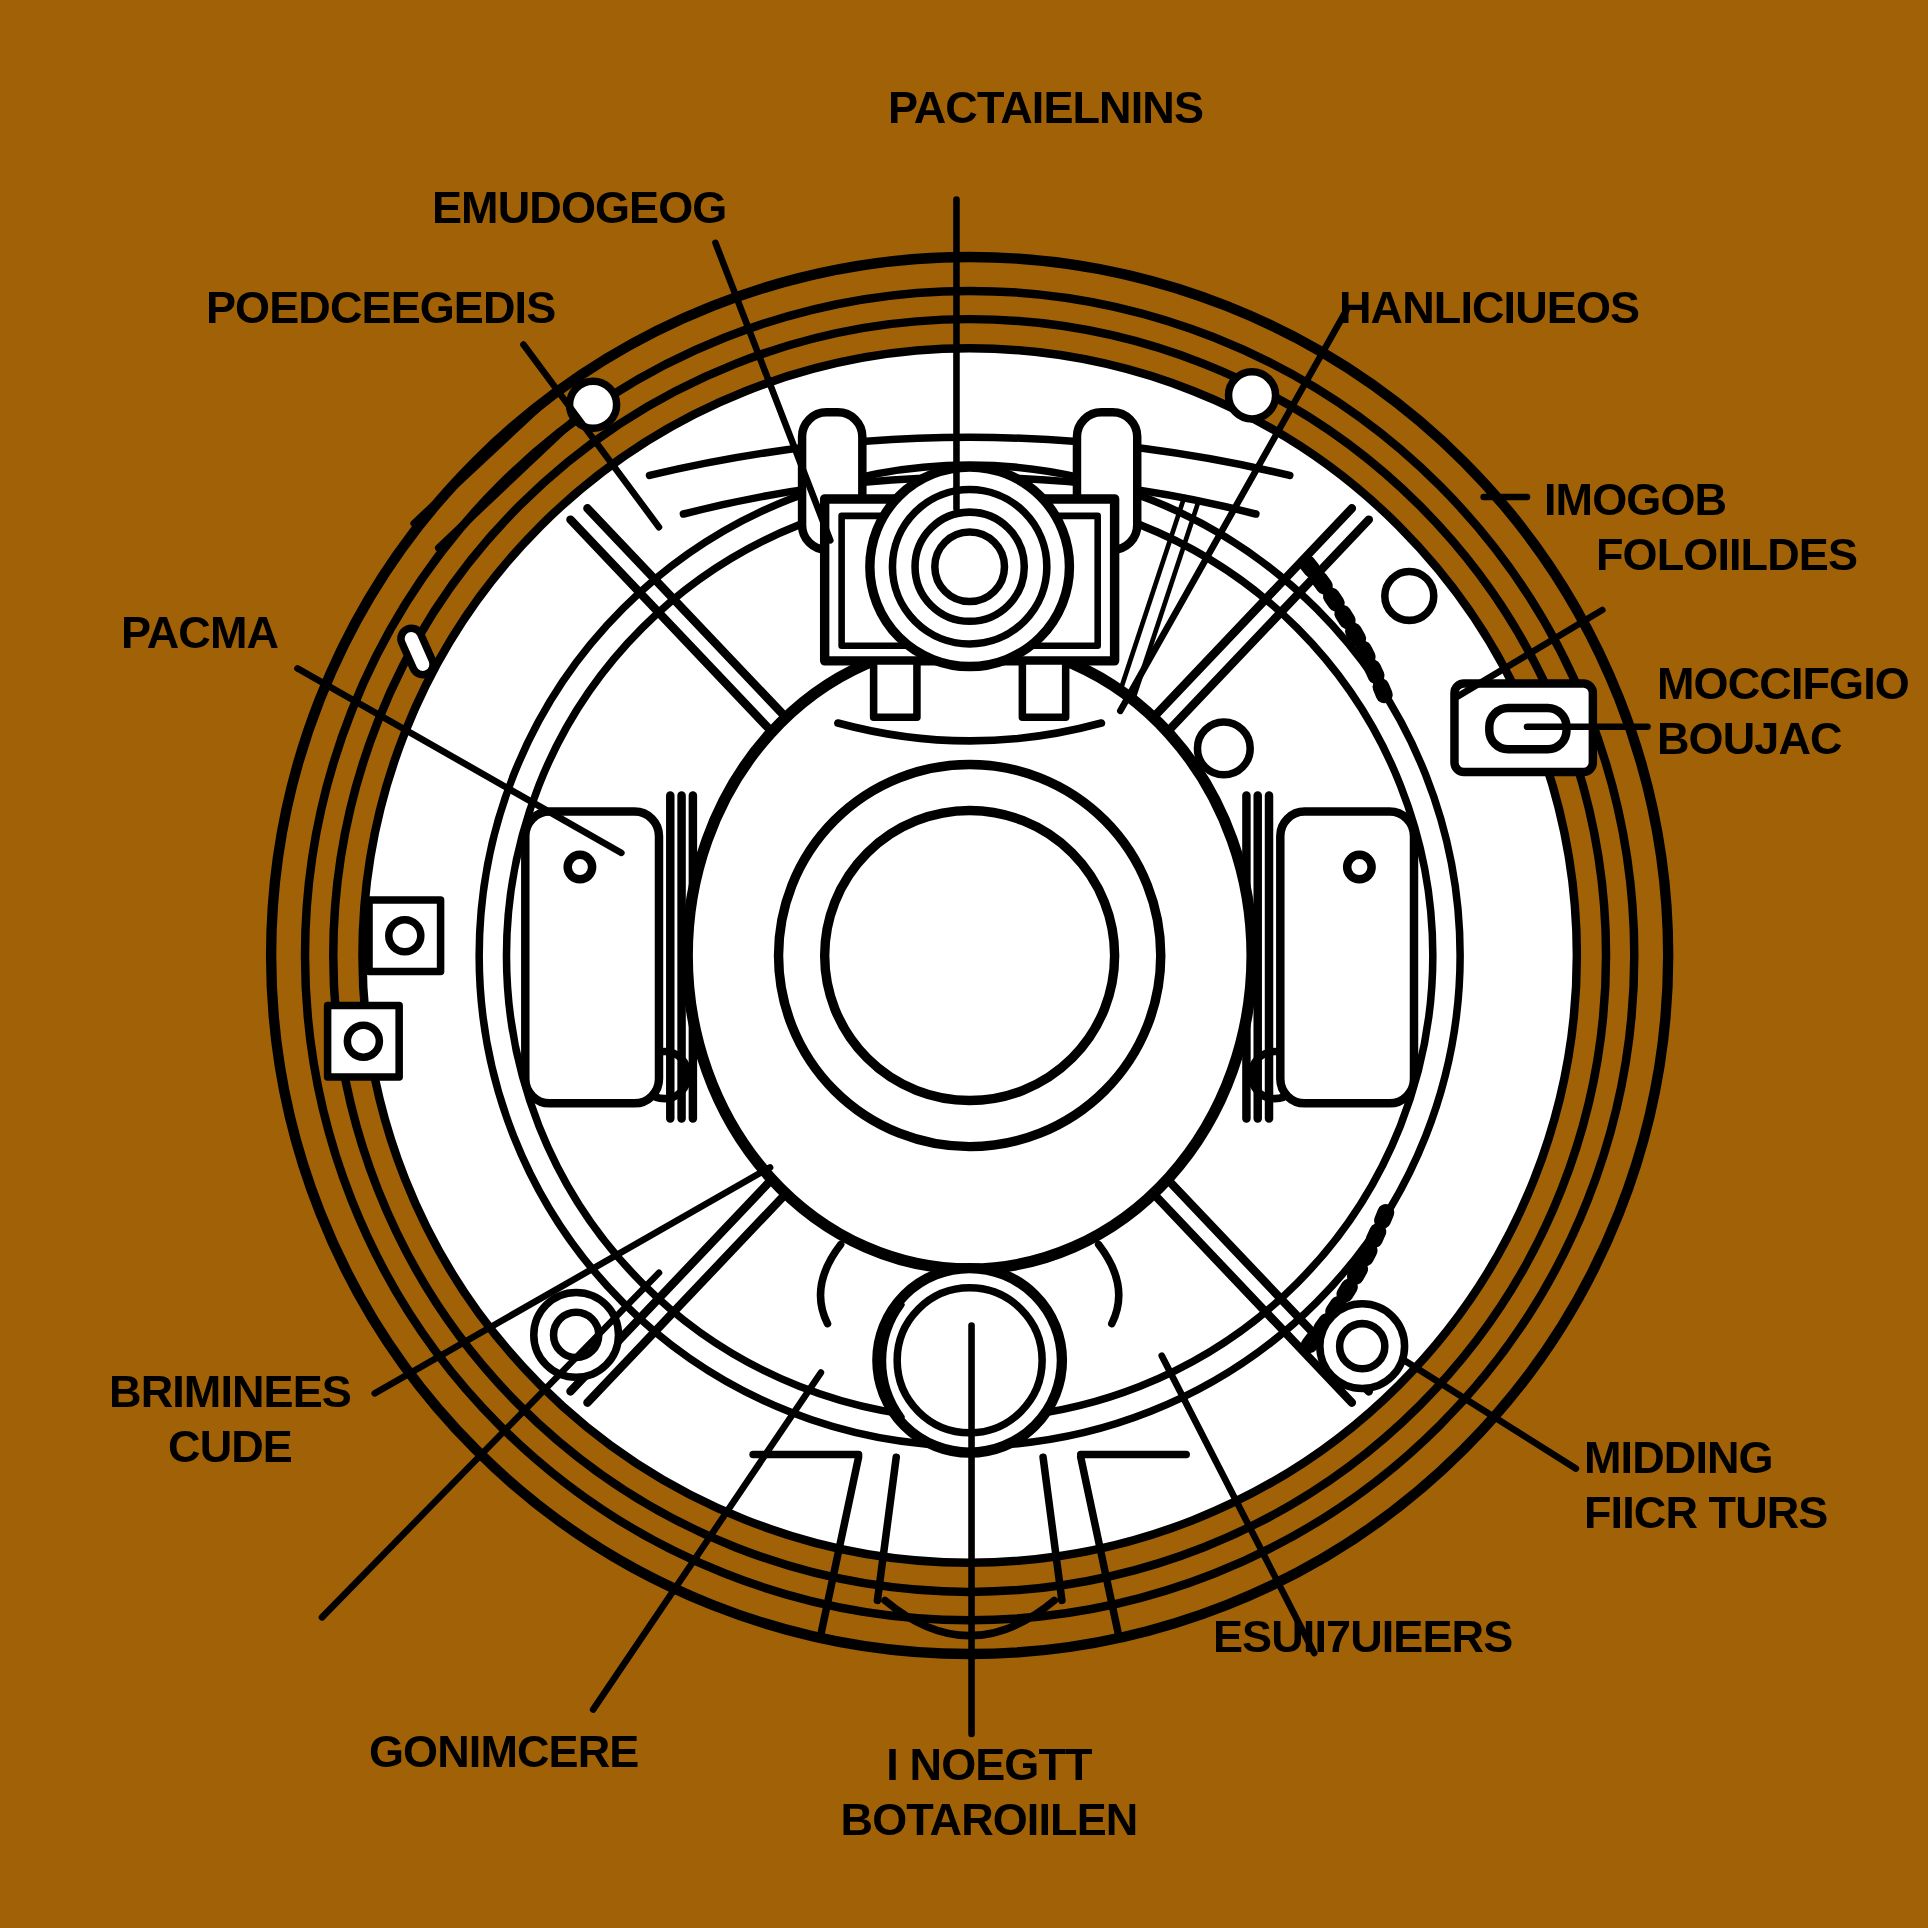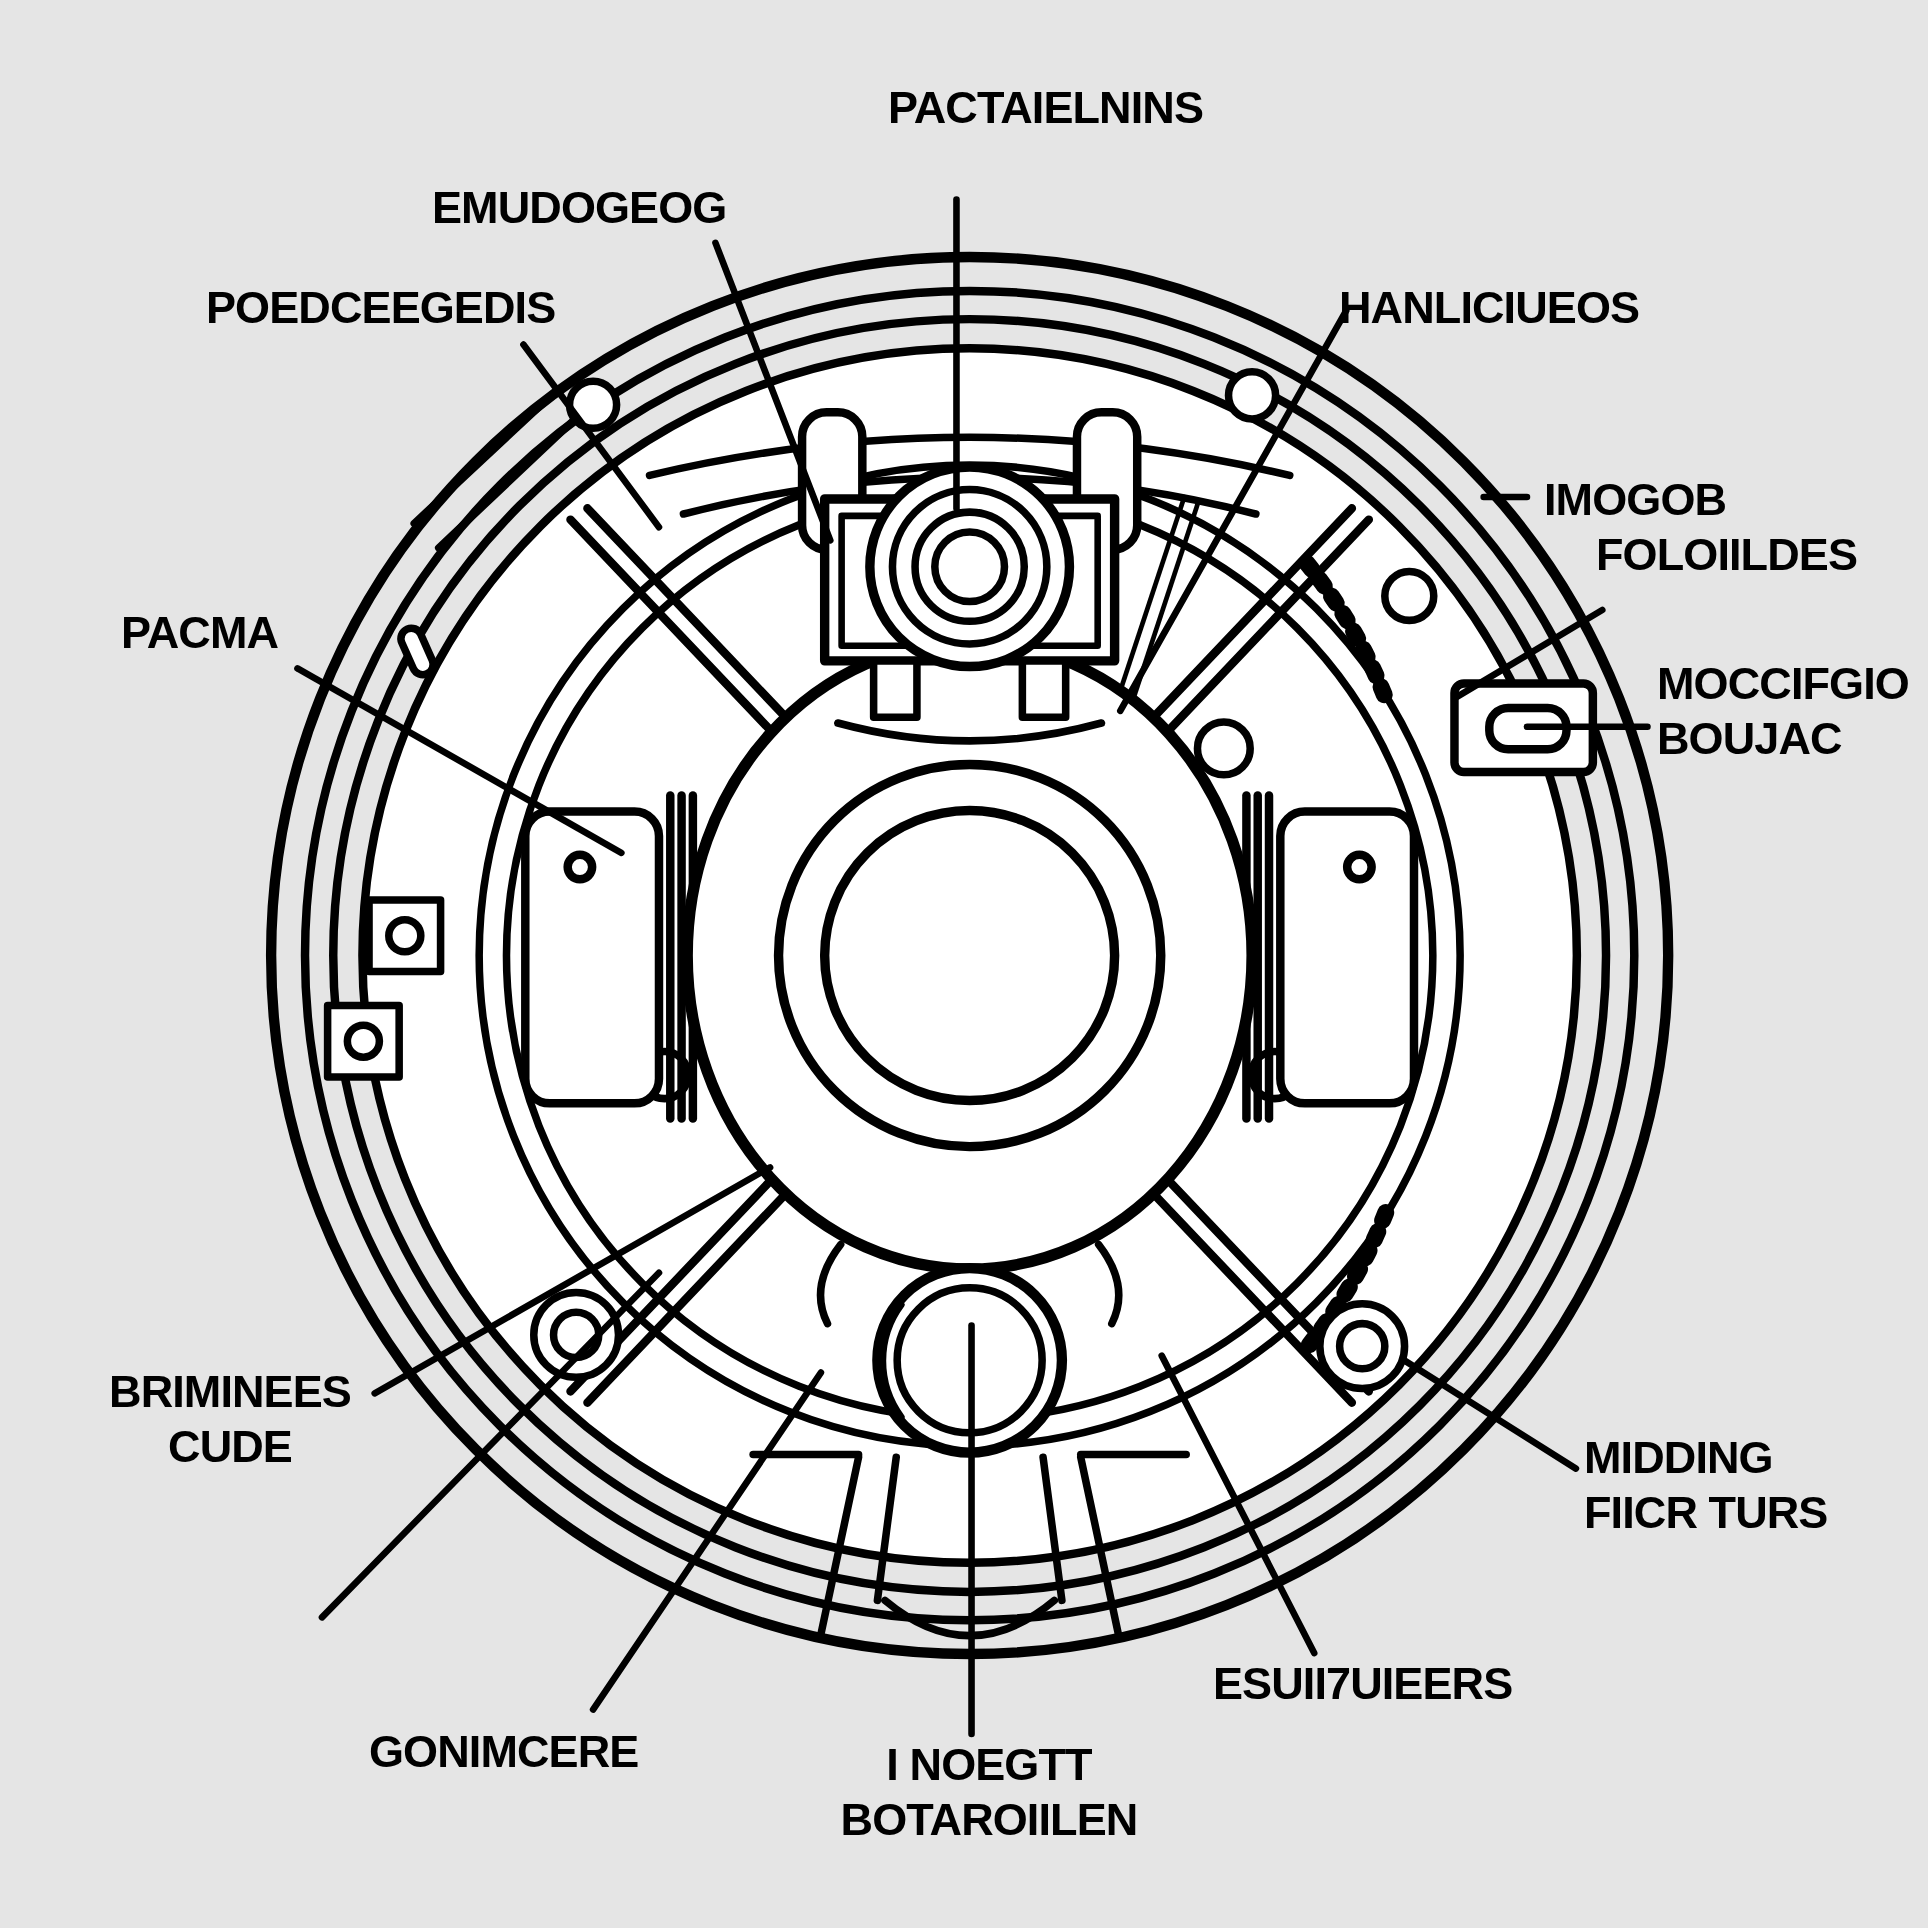--- a/index.html
+++ b/index.html
@@ -1,16 +1,16 @@
 <!DOCTYPE html>
 <html style="font-size:15px"><head>
 <meta charset="utf-8">
 <style>
   html,body{margin:0;padding:0;background:#fff;}
-  #stage{position:relative;width:1928px;height:1928px;background:#e5e5e5;overflow:hidden;
+  #stage{position:relative;width:1928px;height:1928px;background:#a16207;overflow:hidden;
          font-family:"Liberation Sans",sans-serif;}
   #diagram-svg{position:absolute;left:0;top:0;width:1928px;height:1928px;}
   .label{position:absolute;color:#000;font-weight:700;font-size:45px;line-height:1.22;
          letter-spacing:-0.9px;white-space:nowrap;}
   .label .l2{display:block;}
   .center{text-align:center;}
   .indent2 .l2{margin-left:52px;}
 </style>
 </head>
 <body>
@@ -205,21 +205,21 @@
 
 <div class="label" style="left:369px;top:1725px;">
   <span>GONIMCERE</span>
 </div>
 
 <div class="label center" style="left:810px;top:1738px;width:358px;">
   <span>I NOEGTT</span>
   <span class="l2">BOTAROIILEN</span>
 </div>
 
-<div class="label" style="left:1213px;top:1657px;">
+<div class="label" style="left:1213px;top:1610px;">
   <span>ESUII7UIEERS</span>
 </div>
 
 <div class="label" style="left:1584px;top:1431px;">
   <span>MIDDING</span>
   <span class="l2">FIICR TURS</span>
 </div>
 
 </div>
 

